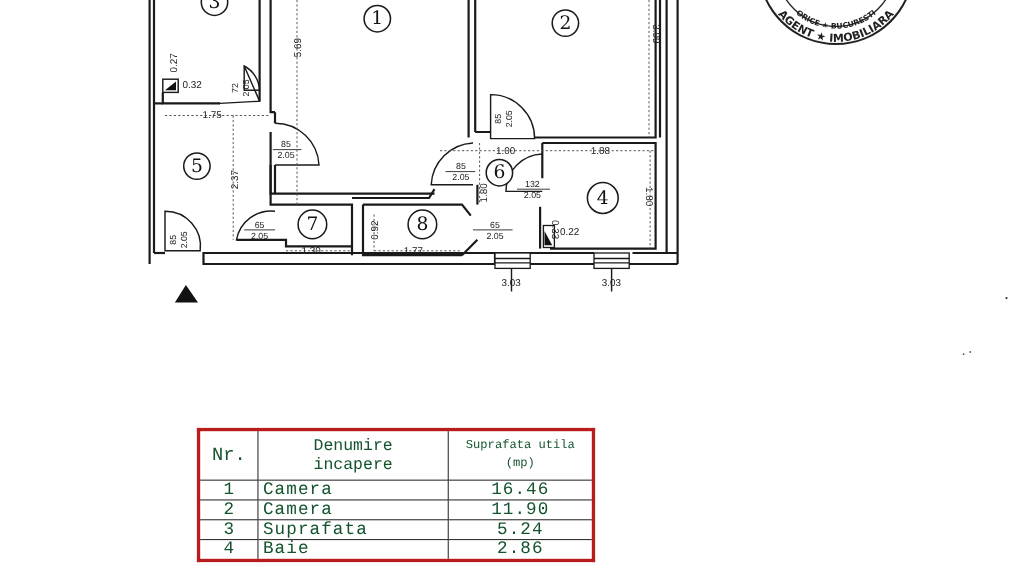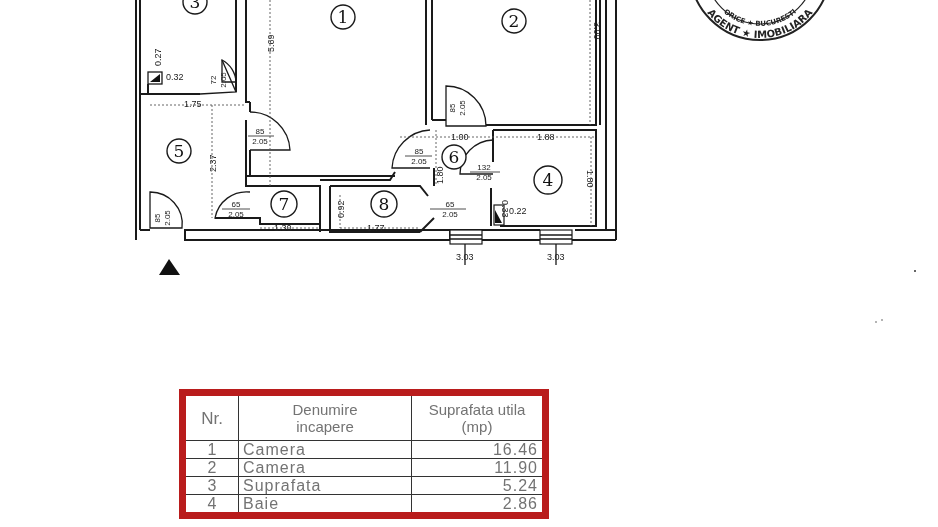--- a/index.html
+++ b/index.html
@@ -11,36 +11,36 @@
     .door-arc { fill: none; stroke: #1a1a1a; stroke-width: 1.3; }
     .room-circle { fill: #fff; stroke: #1a1a1a; stroke-width: 1.4; }
     .room-num { font-family: "DejaVu Serif", serif; font-size: 17px; fill: #111; text-anchor: middle; dominant-baseline: central; }
     .dim-text { font-family: "Liberation Sans", sans-serif; font-size: 9px; fill: #222; }
     .door-text { font-family: "Liberation Sans", sans-serif; font-size: 8px; fill: #222; text-anchor: middle; }
     .stamp-text { font-family: "DejaVu Sans", sans-serif; font-size: 10px; fill: #222; font-weight: bold; }
 
     #legend-table {
       position: absolute; left: 179px; top: 389px;
       border-collapse: collapse;
-      font-family: Liberation Sans, sans-serif;
-      font-size: 16px; color: #737373;
-      border: 7px solid #b91c1c;
+      font-family: Liberation Mono, monospace;
+      font-size: 16px; color: #14532d;
+      border: 3px solid #b91c1c;
     }
     #legend-table th, #legend-table td {
       border: 1.3px solid #333;
       padding: 0 4px;
       line-height: 17px;
     }
     #legend-table th { font-weight: normal; text-align: center; vertical-align: middle; }
     #legend-table th.nr { width: 44px; height: 44px; font-size: 17px; }
     #legend-table th.name { width: 164px; font-size: 15px; line-height: 17px; text-align: center; }
-    #legend-table th.area { width: 122px; font-size: 15px; line-height: 17px; }
+    #legend-table th.area { width: 122px; font-size: 11px; line-height: 17px; }
     #legend-table td.nr { text-align: center; }
     #legend-table td.name { text-align: left; letter-spacing: 1px; }
-    #legend-table td.area { text-align: right; letter-spacing: 1px; }
+    #legend-table td.area { text-align: center; letter-spacing: 1px; }
     #legend-table tr.data td { height: 17px; }
   </style>
 </head>
 <body>
 
 <svg id="plan" viewBox="0 0 938 527" xmlns="http://www.w3.org/2000/svg">
 
   <g>
     <path class="wall" d="M136 0 L136 240 M140 0 L140 230"></path>
     <path class="wall" d="M140 230 L150 230"></path>

